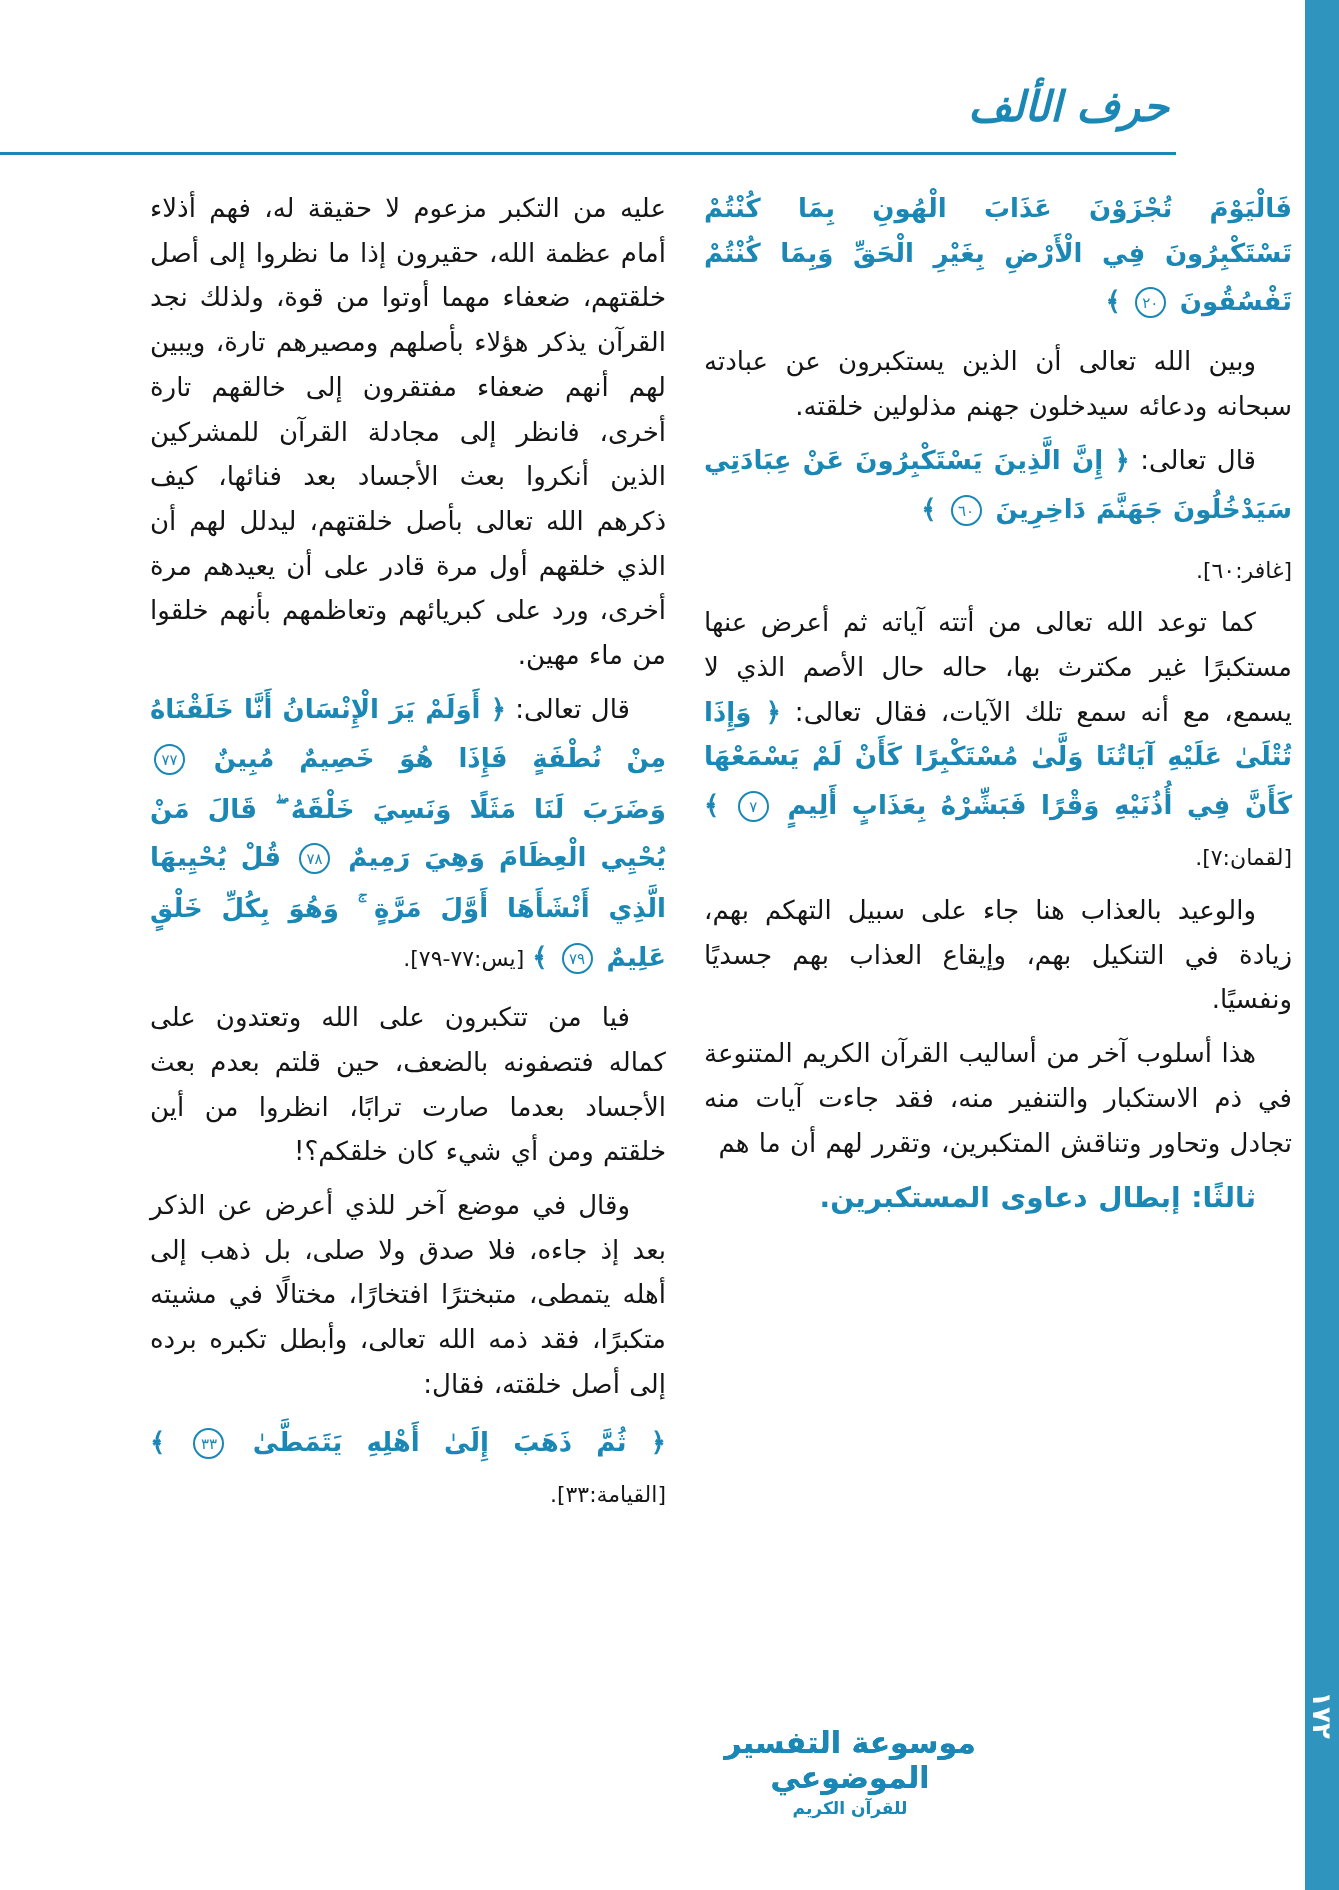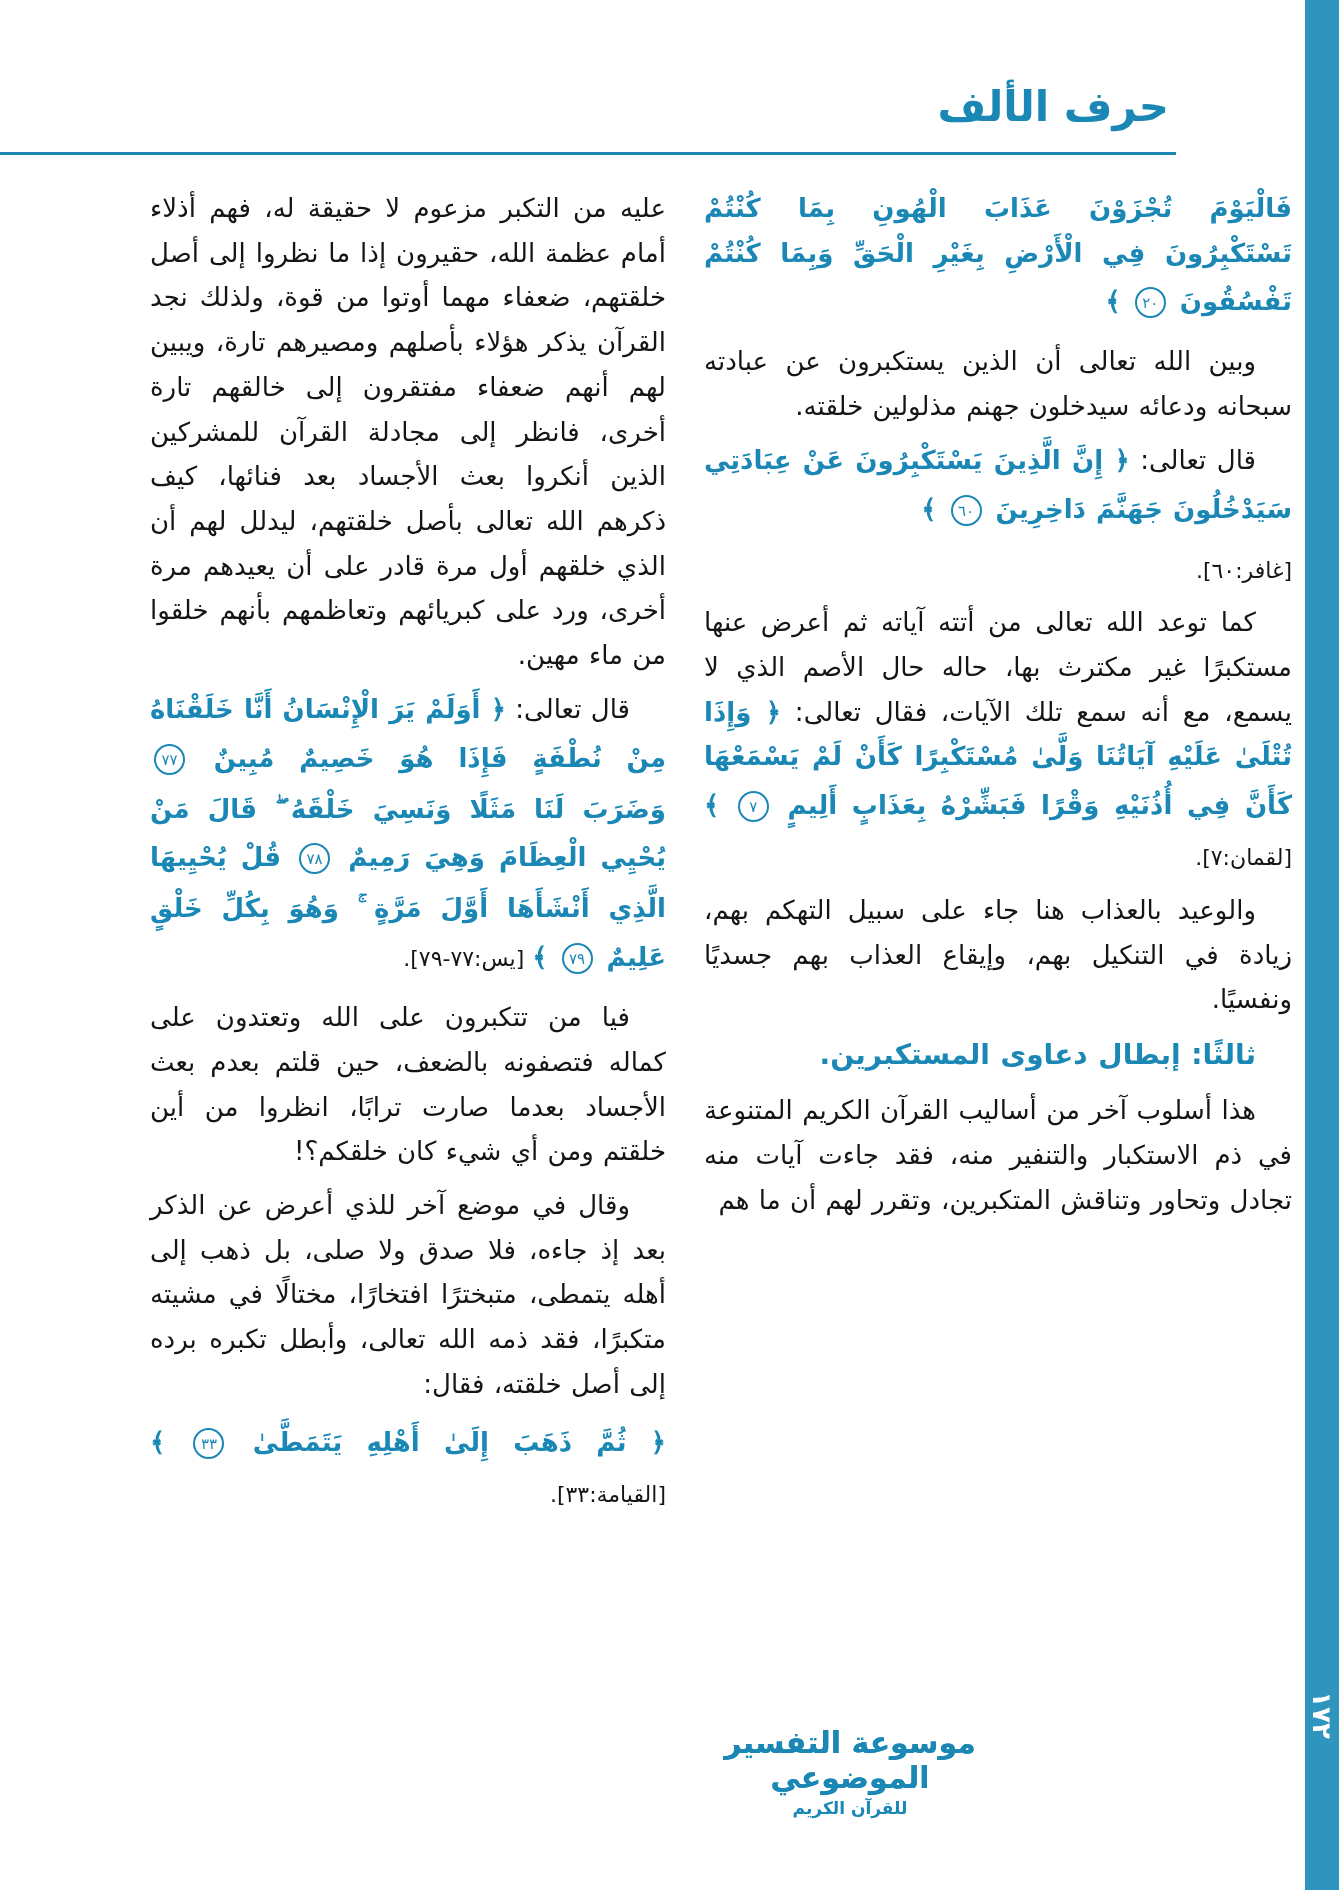--- a/index.html
+++ b/index.html
@@ -25,20 +25,21 @@
     color: #ffffff; font-size: 26px; font-weight: 700;
     white-space: nowrap;
   }
 
   
   .chapter-title {
     position: absolute; top: 82px; right: 170px;
     color: var(--accent, #1a87b5);
     font-size: 42px; font-weight: 700;
     letter-spacing: 1px;
+    font-style: italic;
   }
   .header-rule {
     position: absolute; top: 152px; left: 0; right: 163px;
     height: 3px; background: var(--accent, #1a87b5);
   }
 
   
   .content {
     position: absolute; top: 186px; right: 47px; left: 150px;
     display: flex; gap: 38px;
@@ -97,22 +98,22 @@
 <div class="header-rule"></div>
 
 <div class="content">
   <div class="col col-right">
       <p class="block"><span class="part-v">فَالْيَوْمَ تُجْزَوْنَ عَذَابَ الْهُونِ بِمَا كُنْتُمْ تَسْتَكْبِرُونَ فِي الْأَرْضِ بِغَيْرِ الْحَقِّ وَبِمَا كُنْتُمْ تَفْسُقُونَ </span><span class="part-n">٢٠</span><span class="part-v"> ﴾</span></p>
       <p class="block indent"><span class="part-b">وبين الله تعالى أن الذين يستكبرون عن عبادته سبحانه ودعائه سيدخلون جهنم مذلولين خلقته.</span></p>
       <p class="block indent"><span class="part-b">قال تعالى: </span><span class="part-v">﴿ إِنَّ الَّذِينَ يَسْتَكْبِرُونَ عَنْ عِبَادَتِي سَيَدْخُلُونَ جَهَنَّمَ دَاخِرِينَ </span><span class="part-n">٦٠</span><span class="part-v"> ﴾</span></p>
       <p class="block"><span class="part-c">[غافر:٦٠].</span></p>
       <p class="block indent"><span class="part-b">كما توعد الله تعالى من أتته آياته ثم أعرض عنها مستكبرًا غير مكترث بها، حاله حال الأصم الذي لا يسمع، مع أنه سمع تلك الآيات، فقال تعالى: </span><span class="part-v">﴿ وَإِذَا تُتْلَىٰ عَلَيْهِ آيَاتُنَا وَلَّىٰ مُسْتَكْبِرًا كَأَنْ لَمْ يَسْمَعْهَا كَأَنَّ فِي أُذُنَيْهِ وَقْرًا فَبَشِّرْهُ بِعَذَابٍ أَلِيمٍ </span><span class="part-n">٧</span><span class="part-v"> ﴾</span><span class="part-c"> [لقمان:٧].</span></p>
       <p class="block indent"><span class="part-b">والوعيد بالعذاب هنا جاء على سبيل التهكم بهم، زيادة في التنكيل بهم، وإيقاع العذاب بهم جسديًا ونفسيًا.</span></p>
+      <p class="block indent"><span class="part-b">هذا أسلوب آخر من أساليب القرآن الكريم المتنوعة في ذم الاستكبار والتنفير منه، فقد جاءت آيات منه تجادل وتحاور وتناقش المتكبرين، وتقرر لهم أن ما هم</span></p>
       <p class="block indent"><span class="part-h">ثالثًا: إبطال دعاوى المستكبرين.</span></p>
-      <p class="block indent"><span class="part-b">هذا أسلوب آخر من أساليب القرآن الكريم المتنوعة في ذم الاستكبار والتنفير منه، فقد جاءت آيات منه تجادل وتحاور وتناقش المتكبرين، وتقرر لهم أن ما هم</span></p>
     </div>
   <div class="col col-left">
       <p class="block"><span class="part-b">عليه من التكبر مزعوم لا حقيقة له، فهم أذلاء أمام عظمة الله، حقيرون إذا ما نظروا إلى أصل خلقتهم، ضعفاء مهما أوتوا من قوة، ولذلك نجد القرآن يذكر هؤلاء بأصلهم ومصيرهم تارة، ويبين لهم أنهم ضعفاء مفتقرون إلى خالقهم تارة أخرى، فانظر إلى مجادلة القرآن للمشركين الذين أنكروا بعث الأجساد بعد فنائها، كيف ذكرهم الله تعالى بأصل خلقتهم، ليدلل لهم أن الذي خلقهم أول مرة قادر على أن يعيدهم مرة أخرى، ورد على كبريائهم وتعاظمهم بأنهم خلقوا من ماء مهين.</span></p>
       <p class="block indent"><span class="part-b">قال تعالى: </span><span class="part-v">﴿ أَوَلَمْ يَرَ الْإِنْسَانُ أَنَّا خَلَقْنَاهُ مِنْ نُطْفَةٍ فَإِذَا هُوَ خَصِيمٌ مُبِينٌ </span><span class="part-n">٧٧</span><span class="part-v"> وَضَرَبَ لَنَا مَثَلًا وَنَسِيَ خَلْقَهُ ۖ قَالَ مَنْ يُحْيِي الْعِظَامَ وَهِيَ رَمِيمٌ </span><span class="part-n">٧٨</span><span class="part-v"> قُلْ يُحْيِيهَا الَّذِي أَنْشَأَهَا أَوَّلَ مَرَّةٍ ۚ وَهُوَ بِكُلِّ خَلْقٍ عَلِيمٌ </span><span class="part-n">٧٩</span><span class="part-v"> ﴾</span><span class="part-c"> [يس:٧٧-٧٩].</span></p>
       <p class="block indent"><span class="part-b">فيا من تتكبرون على الله وتعتدون على كماله فتصفونه بالضعف، حين قلتم بعدم بعث الأجساد بعدما صارت ترابًا، انظروا من أين خلقتم ومن أي شيء كان خلقكم؟!</span></p>
       <p class="block indent"><span class="part-b">وقال في موضع آخر للذي أعرض عن الذكر بعد إذ جاءه، فلا صدق ولا صلى، بل ذهب إلى أهله يتمطى، متبخترًا افتخارًا، مختالًا في مشيته متكبرًا، فقد ذمه الله تعالى، وأبطل تكبره برده إلى أصل خلقته، فقال:</span></p>
       <p class="block"><span class="part-v">﴿ ثُمَّ ذَهَبَ إِلَىٰ أَهْلِهِ يَتَمَطَّىٰ </span><span class="part-n">٣٣</span><span class="part-v"> ﴾</span><span class="part-c"> [القيامة:٣٣].</span></p>
     </div>
 </div>
 

